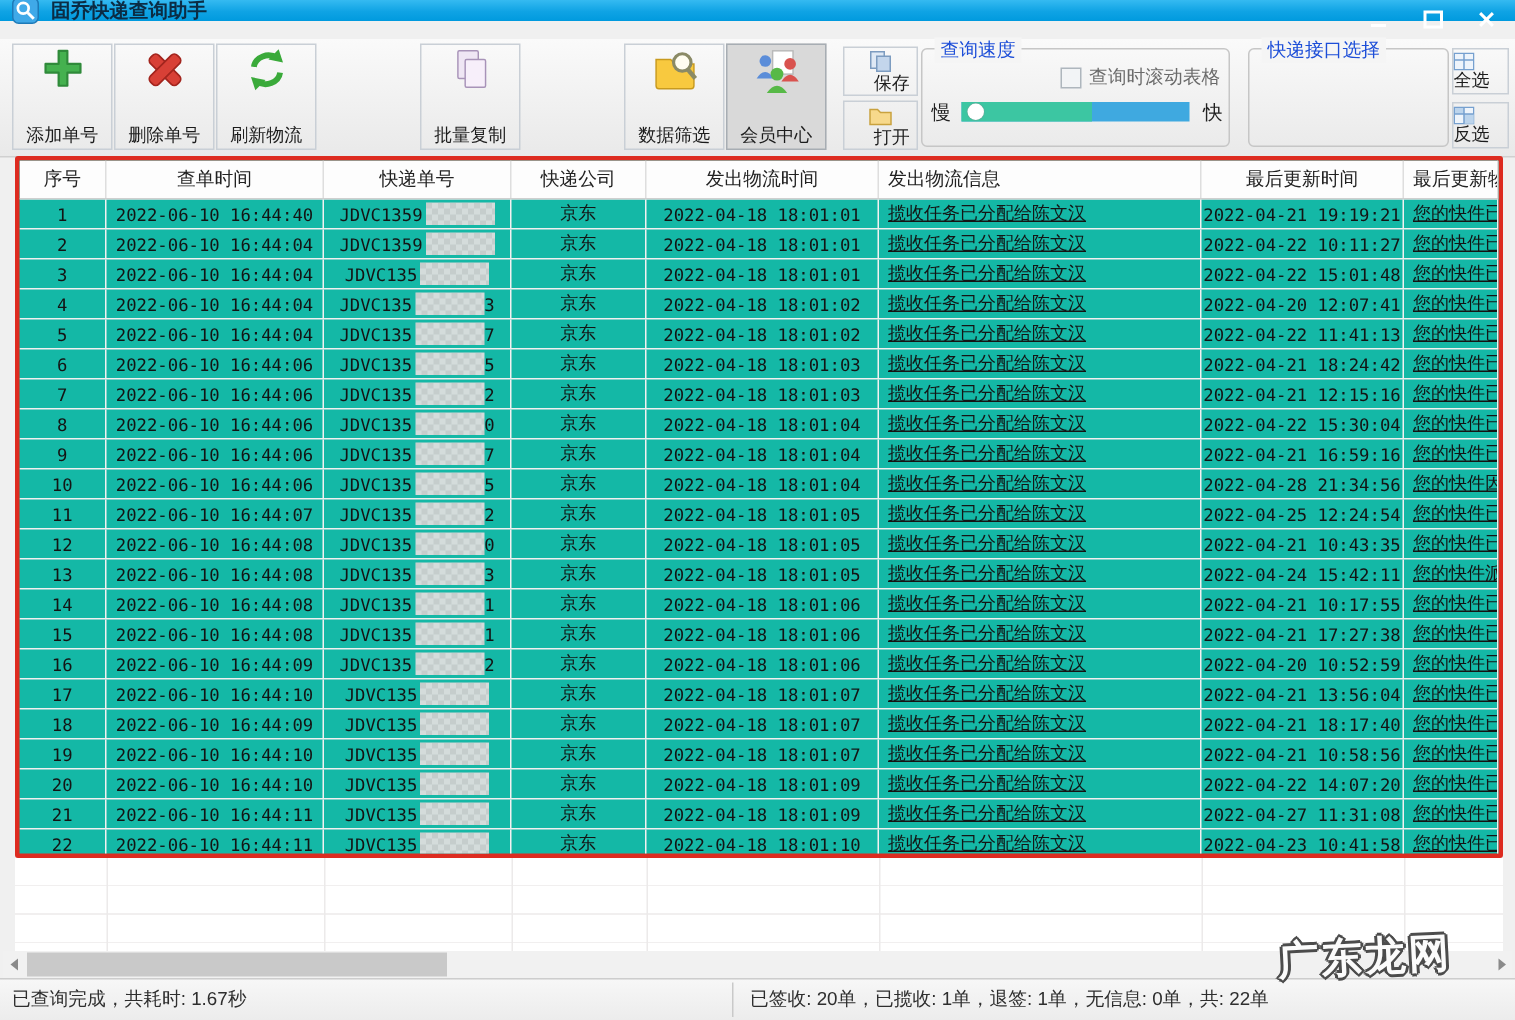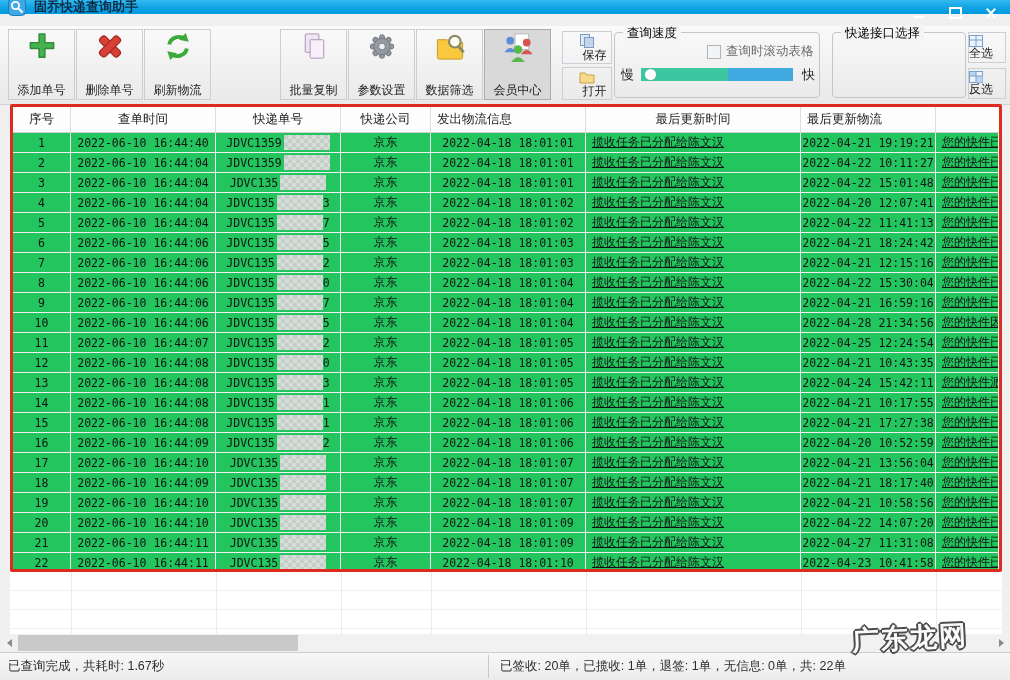--- a/index.html
+++ b/index.html
@@ -28,41 +28,41 @@
     display:flex;flex-direction:column;align-items:center;justify-content:center;gap:19px;cursor:pointer;box-sizing:border-box;}
   .bigbtn span.lbl{font-size:12px;color:#1c1c1c;}
   .bigbtn.pressed{background:#d9d9d9;border-color:#a7adb3;}
   .smallbtn{position:absolute;width:50px;height:33px;border:1px solid #c9cfd6;box-sizing:border-box;
     display:flex;flex-direction:column;align-items:center;justify-content:center;cursor:pointer;}
   .smallbtn span.lbl{font-size:12px;color:#1c1c1c;line-height:13px;margin-left:15px;}
   .tinybtn{position:absolute;left:968px;width:38px;height:31px;border:1px solid #c9cfd6;box-sizing:border-box;
     display:flex;flex-direction:column;justify-content:center;cursor:pointer;}
   .tinybtn span.lbl{font-size:12px;color:#1c1c1c;line-height:13px;}
   .groupbox{position:absolute;top:6px;height:66px;border:1px solid #c6c6c6;border-radius:4px;box-sizing:border-box;}
-  .legend{position:absolute;top:-8px;left:8px;background:#f5f5f5;padding:0 4px;font-size:12.5px;color:#000000;}
+  .legend{position:absolute;top:-8px;left:8px;background:#f5f5f5;padding:0 4px;font-size:12.5px;color:#1d4ed8;}
   
   .speed{left:614px;width:206px;}
   .chkrow{position:absolute;left:92px;top:10px;display:flex;align-items:center;gap:5px;cursor:pointer;}
   .chkbox{width:12px;height:12px;border:1px solid #aeb6bd;background:#f2f4f6;}
   .chklbl{font-size:12.5px;color:#6b6b6b;}
   .slow,.fast{position:absolute;top:33px;font-size:13px;color:#222;}
   .slow{left:6px;} .fast{right:4px;}
   .slider{position:absolute;left:26px;top:35px;width:152px;height:13px;background:#3fa9e0;cursor:pointer;}
   .slider .fill{position:absolute;left:0;top:0;height:13px;width:57%;background:#3cc6a2;}
   .slider .thumb{position:absolute;left:4px;top:1px;width:11px;height:11px;border-radius:50%;background:#fff;box-shadow:0 0 1px #888;}
   
   .api{left:832px;width:134px;}
   .dropdown{position:absolute;left:9px;top:22px;width:114px;height:25px;box-sizing:border-box;
     border:1px solid;border-color:#8d98a2 #b7c0c8 #b7c0c8 #8d98a2;background:linear-gradient(180deg,#fbfbfb,#ececec);
     display:flex;align-items:center;cursor:pointer;}
   .dropdown .val{flex:1;text-align:center;font-size:13px;color:#8f8f8f;}
   .dd-arrow{width:0;height:0;border-left:4px solid transparent;border-right:4px solid transparent;border-top:5px solid #7a8a96;margin-right:7px;}
   
   .tablewrap{position:absolute;left:10px;top:104px;width:992px;height:468px;box-sizing:border-box;
-    border:3px solid #dd2b20;border-radius:2px;background:#22c55e;overflow:hidden;}
+    border:3px solid #dd2b20;border-radius:2px;background:#14b8a6;overflow:hidden;}
   .thead,.trow{display:grid;grid-template-columns:58px 145px 125px 90px 155px 215px 135px minmax(0,1fr);}
   .thead{height:25px;background:#fdfdfd;border-bottom:1px solid #cfcfcf;}
   .hcell{font-size:12.5px;color:#222;display:flex;align-items:center;justify-content:center;
     border-right:1px solid #dedede;overflow:hidden;white-space:nowrap;cursor:pointer;}
   .hcell.a-left{justify-content:flex-start;padding-left:6px;}
   .trow{height:19px;border-bottom:1px solid #f1efef;cursor:pointer;}
   .tcell{font-size:12px;color:#141414;display:flex;align-items:center;justify-content:center;
     border-right:1px solid #f3f1f1;overflow:hidden;white-space:nowrap;}
   .tcell.mono{font-family:"DejaVu Sans Mono","Liberation Sans",monospace;font-size:11.5px;}
   .tcell.a-left{justify-content:flex-start;padding-left:6px;text-decoration:underline;}
@@ -152,39 +152,20 @@
 
 
   <div class="bigbtn" style="left:280px">
     <svg width="32" height="34" viewBox="0 0 32 34">
       <rect x="7" y="4" width="14" height="19" rx="1" fill="#efe6f4" stroke="#a893b8"></rect>
       <rect x="12" y="10" width="14" height="19" rx="1" fill="#f7effa" stroke="#a893b8"></rect>
     </svg>
     <span class="lbl">批量复制</span>
   </div>
 
-  <div class="bigbtn" style="left:348px">
-    <svg width="32" height="34" viewBox="0 0 32 34">
-      <g fill="#949aa0" stroke="#73797f" stroke-width="1">
-        <rect x="13.5" y="5" width="5" height="24" rx="2"></rect>
-        <g transform="rotate(45 16 17)">
-            <rect x="13.5" y="5" width="5" height="24" rx="2"></rect>
-          </g>
-        <g transform="rotate(90 16 17)">
-            <rect x="13.5" y="5" width="5" height="24" rx="2"></rect>
-          </g>
-        <g transform="rotate(135 16 17)">
-            <rect x="13.5" y="5" width="5" height="24" rx="2"></rect>
-          </g>
-        <circle cx="16" cy="17" r="8.5"></circle>
-      </g>
-      <circle cx="16" cy="17" r="3.5" fill="#eef0f2" stroke="#73797f"></circle>
-    </svg>
-    <span class="lbl">参数设置</span>
-  </div>
 
   <div class="bigbtn" style="left:416px">
     <svg width="32" height="34" viewBox="0 0 32 34">
       <path d="M3 10 h10 l3 3 h13 v15 a2 2 0 0 1 -2 2 H5 a2 2 0 0 1 -2 -2 z" fill="#f8c93f" stroke="#c89a1e"></path>
       <circle cx="21" cy="12" r="6" fill="#fffdf0" stroke="#8a8a66" stroke-width="2.2"></circle>
       <line x1="25" y1="17" x2="30" y2="23" stroke="#8a8a66" stroke-width="3"></line>
     </svg>
     <span class="lbl">数据筛选</span>
   </div>
 
@@ -254,20 +235,21 @@
     <span class="lbl">反选</span>
   </div>
 </div>
 
 <div class="tablewrap">
   <div class="thead" id="thead">
       <div class="hcell">序号</div>
       <div class="hcell">查单时间</div>
       <div class="hcell">快递单号</div>
       <div class="hcell">快递公司</div>
+      <div class="hcell">发出物流时间</div>
       <div class="hcell a-left">发出物流信息</div>
       <div class="hcell">最后更新时间</div>
       <div class="hcell a-left">最后更新物流</div>
     </div>
   <div id="tbody">
       <div class="trow">
         <div class="tcell mono">1</div>
         <div class="tcell mono">2022-06-10 16:44:40</div>
         <div class="tcell mono">
           <span>JDVC1359</span>

